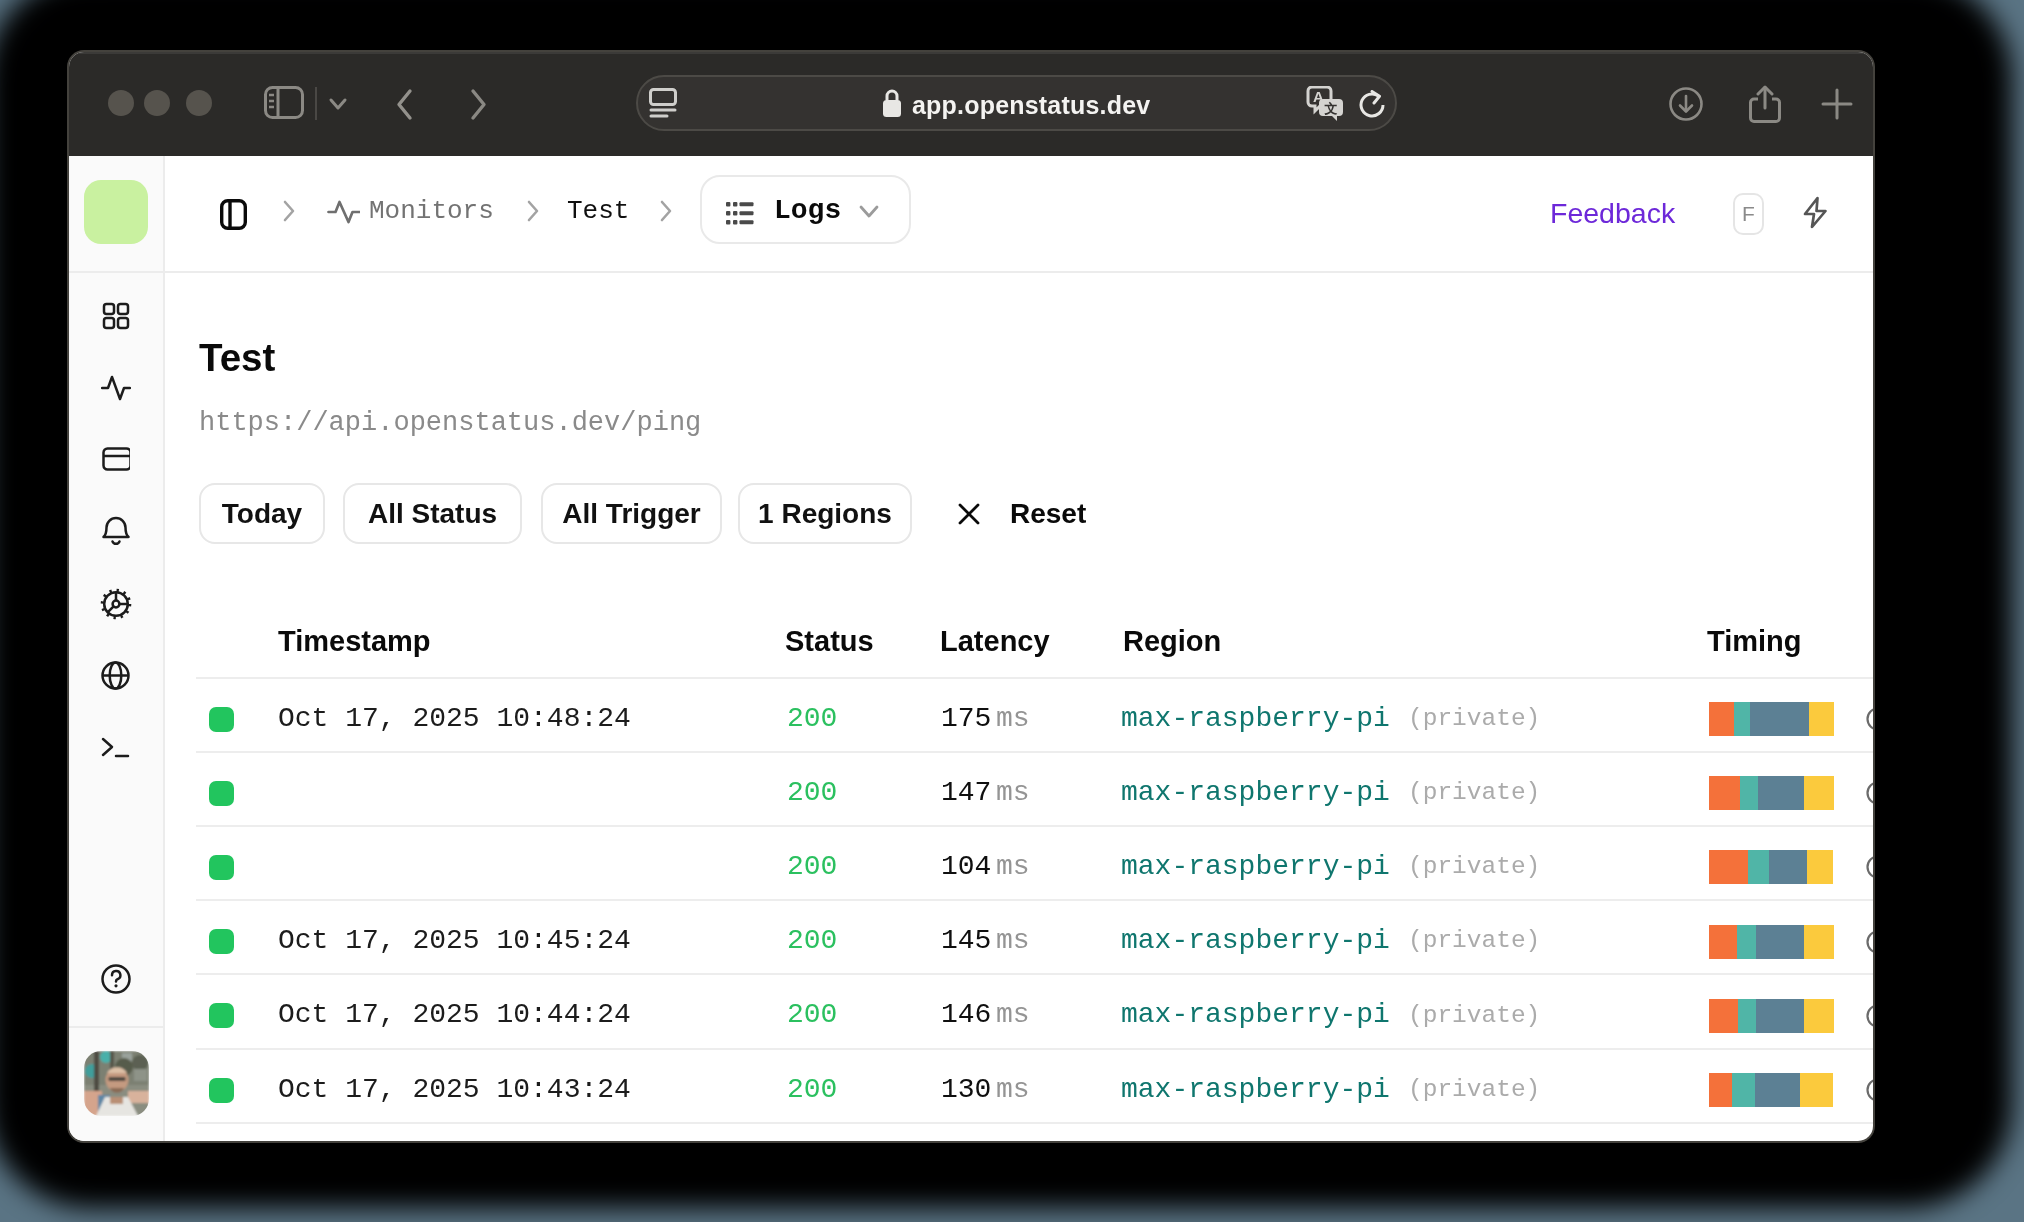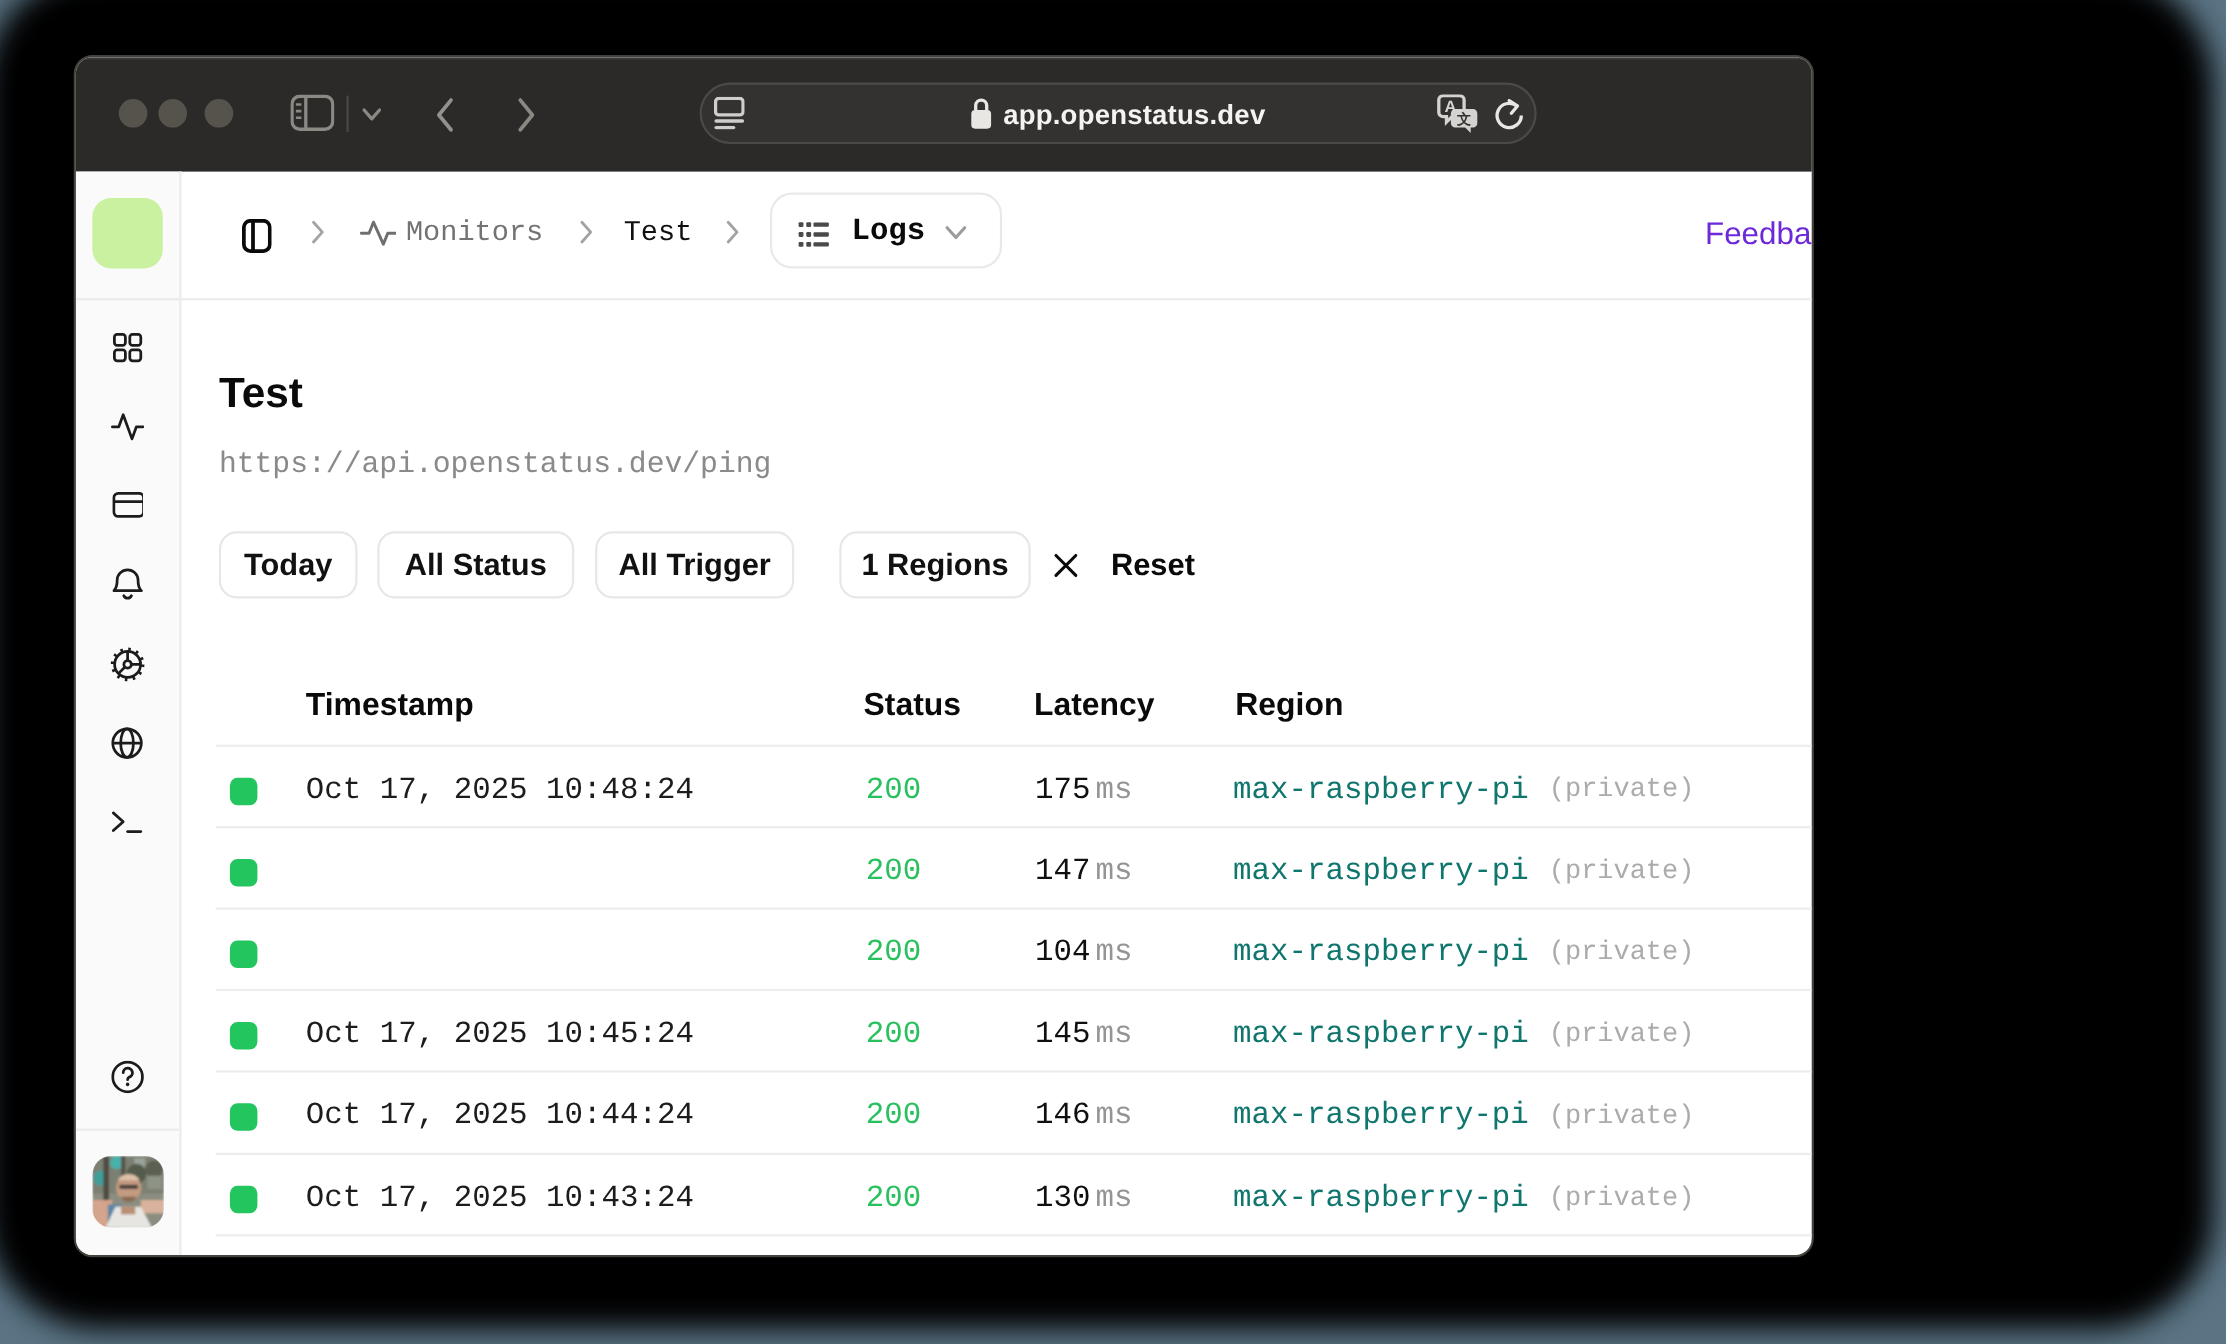--- a/index.html
+++ b/index.html
@@ -1,20 +1,20 @@
 <!DOCTYPE html>
 <html><head><meta charset="utf-8">
 <style>
   html,body{margin:0;padding:0;}
   body{width:2024px;height:1222px;background:#5a7484;overflow:hidden;position:relative;
        font-family:"Liberation Sans", sans-serif;}
   .abs{position:absolute;}
   .mono{font-family:"Liberation Mono", monospace;}
   .shadow{left:-14px;top:-26px;width:2026px;height:1234px;background:#000;border-radius:105px;filter:blur(13px);}
-  .win{left:69px;top:52px;width:1578px;height:1089px;background:#fff;border-radius:15px;overflow:hidden;box-shadow:0 0 0 2px rgba(124,121,111,.55);text-align:right;}
+  .win{left:69px;top:52px;width:1804px;height:1089px;background:#fff;border-radius:15px;overflow:hidden;box-shadow:0 0 0 2px rgba(124,121,111,.55);text-align:right;}
   
   .tbar{left:0;top:0;width:1886px;height:104px;background:#2b2a28;box-shadow:inset 0 2px 0 rgba(255,255,255,.08);}
   .dot{width:26px;height:26px;border-radius:50%;background:#56534d;top:38px;}
   .urlbar{left:567px;top:23px;width:761px;height:56px;background:#343230;border:2px solid #4c4a46;border-radius:29px;box-sizing:border-box;}
   .urltxt{color:#f4f3f1;font-size:25px;font-weight:bold;letter-spacing:.2px;}
   
   .side{left:0;top:104px;width:94px;height:985px;background:#fafafa;border-right:2px solid #ececec;box-sizing:content-box;}
   .hline{height:2px;background:#ececec;}
   .greensq{left:15px;top:128px;width:64px;height:64px;border-radius:17px;background:#c9f1a0;}
   
@@ -212,21 +212,21 @@
 <path d="M17.5 2 L5 18 h9 l-2 13 L25.5 15 h-9 Z" fill="none" stroke="#555" stroke-width="2.7" stroke-linejoin="round"></path>
     </svg>
 <div class="abs" style="left:1805.1px;top:157.1px;width:5.8px;height:5.8px;border-radius:50%;background:#111"></div>
 <div class="abs" style="left:1815.6px;top:157.1px;width:5.8px;height:5.8px;border-radius:50%;background:#111"></div>
 <div class="abs" style="left:1826.1px;top:157.1px;width:5.8px;height:5.8px;border-radius:50%;background:#111"></div>
 <div class="abs" style="left:130px;top:284px;font-size:38.5px;font-weight:bold;color:#0a0a0a">Test</div>
 <div class="abs mono" style="left:130px;top:356px;font-size:27px;color:#8a8a8a">https://api.openstatus.dev/ping</div>
 <div class="abs btn" style="left:130px;top:431px;width:126px;height:61px">Today</div>
 <div class="abs btn" style="left:274px;top:431px;width:179px;height:61px">All Status</div>
 <div class="abs btn" style="left:472px;top:431px;width:181px;height:61px">All Trigger</div>
-<div class="abs btn" style="left:694px;top:431px;width:174px;height:61px">1 Regions</div>
+<div class="abs btn" style="left:669px;top:431px;width:174px;height:61px">1 Regions</div>
 <svg class="abs" style="left:888px;top:450px" width="24" height="24" viewBox="0 0 24 24">
 <line x1="3" y1="3" x2="21" y2="21" stroke="#0a0a0a" stroke-width="2.8" stroke-linecap="round"></line>
 <line x1="21" y1="3" x2="3" y2="21" stroke="#0a0a0a" stroke-width="2.8" stroke-linecap="round"></line>
     </svg>
 <div class="abs" style="left:941px;top:446px;font-size:28px;font-weight:bold;color:#0a0a0a">Reset</div>
 <div class="abs hdr" style="left:209px;top:573px">Timestamp</div>
 <div class="abs hdr" style="left:716px;top:573px">Status</div>
 <div class="abs hdr" style="left:871px;top:573px">Latency</div>
 <div class="abs hdr" style="left:1054px;top:573px">Region</div>
 <div class="abs hdr" style="left:1638px;top:573px">Timing</div>

